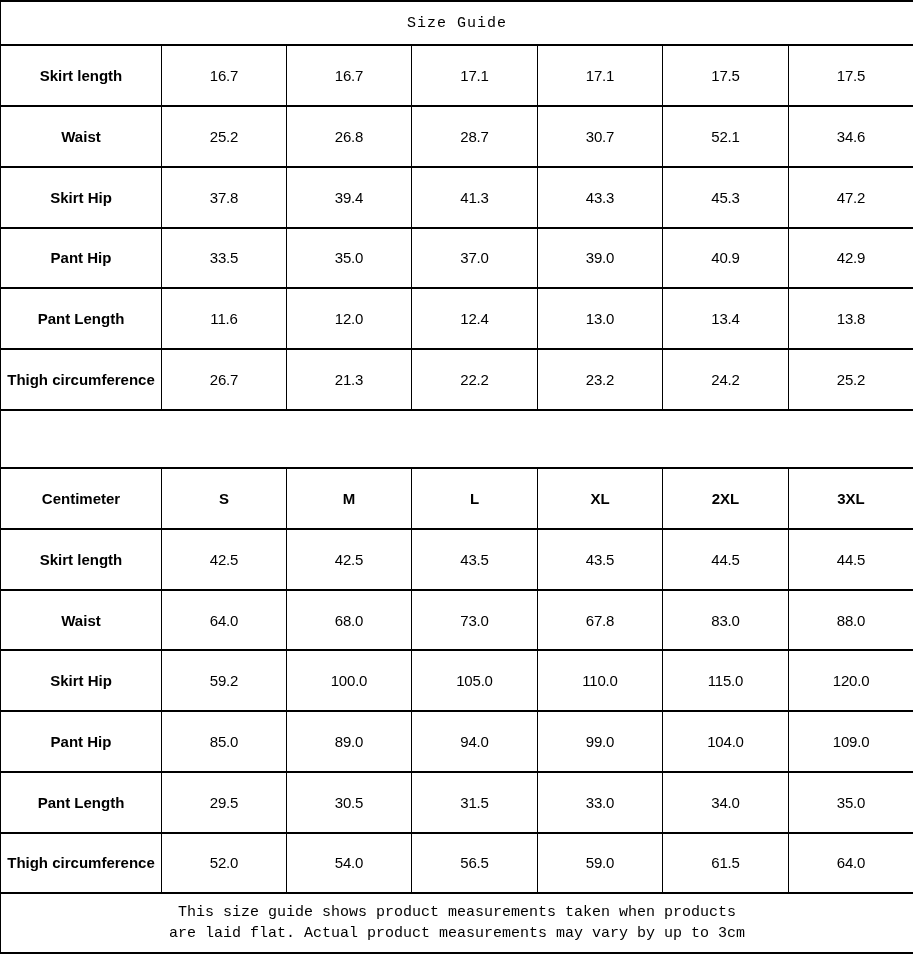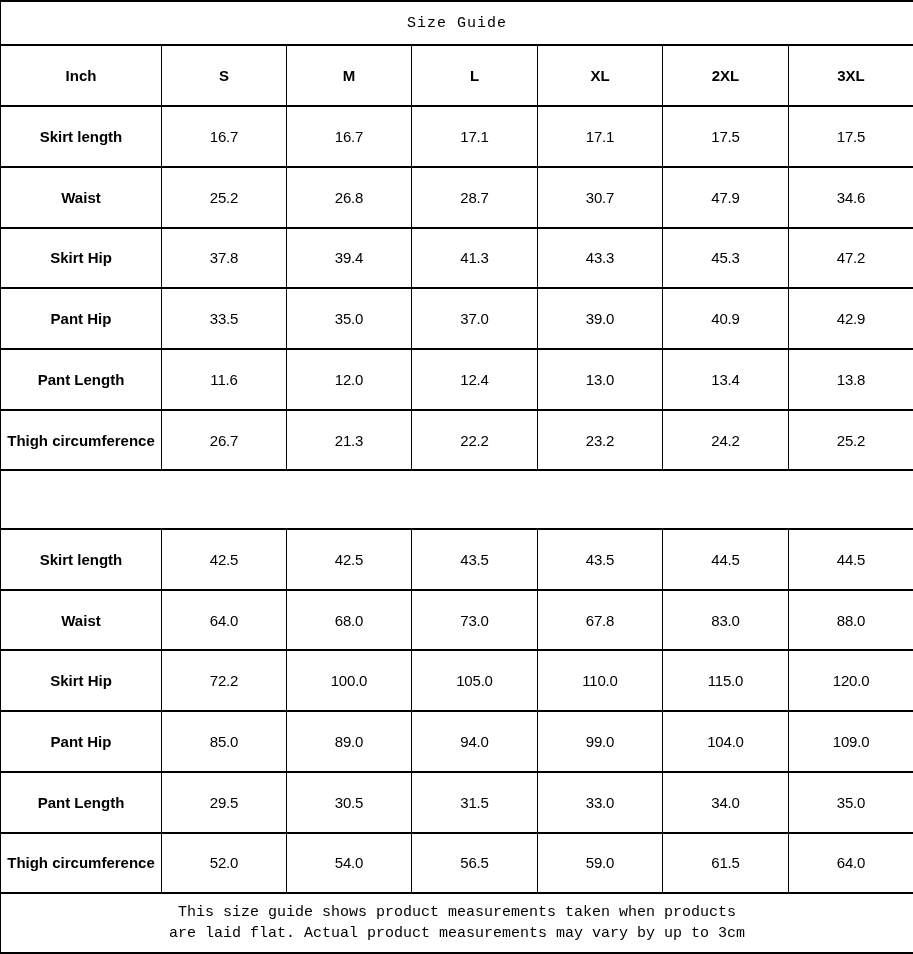--- a/index.html
+++ b/index.html
@@ -77,46 +77,37 @@
       <col style="width:125px">
       <col style="width:126px">
       <col style="width:125px">
     </colgroup>
 
     <tbody>
         <tr class="title-row">
       <td class="title-cell" colspan="7">Size Guide</td>
     </tr>
 
-    <tr class="header-row">
-      <th class="unit-cell">Inch</th>
-      <th class="size-cell">S</th>
-      <th class="size-cell">M</th>
-      <th class="size-cell">L</th>
-      <th class="size-cell">XL</th>
-      <th class="size-cell">2XL</th>
-      <th class="size-cell">3XL</th>
-    </tr>
 
     <tr class="data-row">
       <th class="label-cell">Skirt length</th>
       <td class="value-cell">16.7</td>
       <td class="value-cell">16.7</td>
       <td class="value-cell">17.1</td>
       <td class="value-cell">17.1</td>
       <td class="value-cell">17.5</td>
       <td class="value-cell">17.5</td>
     </tr>
     <tr class="data-row">
       <th class="label-cell">Waist</th>
       <td class="value-cell">25.2</td>
       <td class="value-cell">26.8</td>
       <td class="value-cell">28.7</td>
       <td class="value-cell">30.7</td>
-      <td class="value-cell">47.9</td>
+      <td class="value-cell">52.1</td>
       <td class="value-cell">34.6</td>
     </tr>
     <tr class="data-row">
       <th class="label-cell">Skirt Hip</th>
       <td class="value-cell">37.8</td>
       <td class="value-cell">39.4</td>
       <td class="value-cell">41.3</td>
       <td class="value-cell">43.3</td>
       <td class="value-cell">45.3</td>
       <td class="value-cell">47.2</td>
@@ -146,20 +137,29 @@
       <td class="value-cell">22.2</td>
       <td class="value-cell">23.2</td>
       <td class="value-cell">24.2</td>
       <td class="value-cell">25.2</td>
     </tr>
 
     <tr class="spacer-row">
       <td class="spacer-cell" colspan="7"></td>
     </tr>
 
+    <tr class="header-row">
+      <th class="unit-cell">Centimeter</th>
+      <th class="size-cell">S</th>
+      <th class="size-cell">M</th>
+      <th class="size-cell">L</th>
+      <th class="size-cell">XL</th>
+      <th class="size-cell">2XL</th>
+      <th class="size-cell">3XL</th>
+    </tr>
 
     <tr class="data-row">
       <th class="label-cell">Skirt length</th>
       <td class="value-cell">42.5</td>
       <td class="value-cell">42.5</td>
       <td class="value-cell">43.5</td>
       <td class="value-cell">43.5</td>
       <td class="value-cell">44.5</td>
       <td class="value-cell">44.5</td>
     </tr>
@@ -167,21 +167,21 @@
       <th class="label-cell">Waist</th>
       <td class="value-cell">64.0</td>
       <td class="value-cell">68.0</td>
       <td class="value-cell">73.0</td>
       <td class="value-cell">67.8</td>
       <td class="value-cell">83.0</td>
       <td class="value-cell">88.0</td>
     </tr>
     <tr class="data-row">
       <th class="label-cell">Skirt Hip</th>
-      <td class="value-cell">72.2</td>
+      <td class="value-cell">59.2</td>
       <td class="value-cell">100.0</td>
       <td class="value-cell">105.0</td>
       <td class="value-cell">110.0</td>
       <td class="value-cell">115.0</td>
       <td class="value-cell">120.0</td>
     </tr>
     <tr class="data-row">
       <th class="label-cell">Pant Hip</th>
       <td class="value-cell">85.0</td>
       <td class="value-cell">89.0</td>

